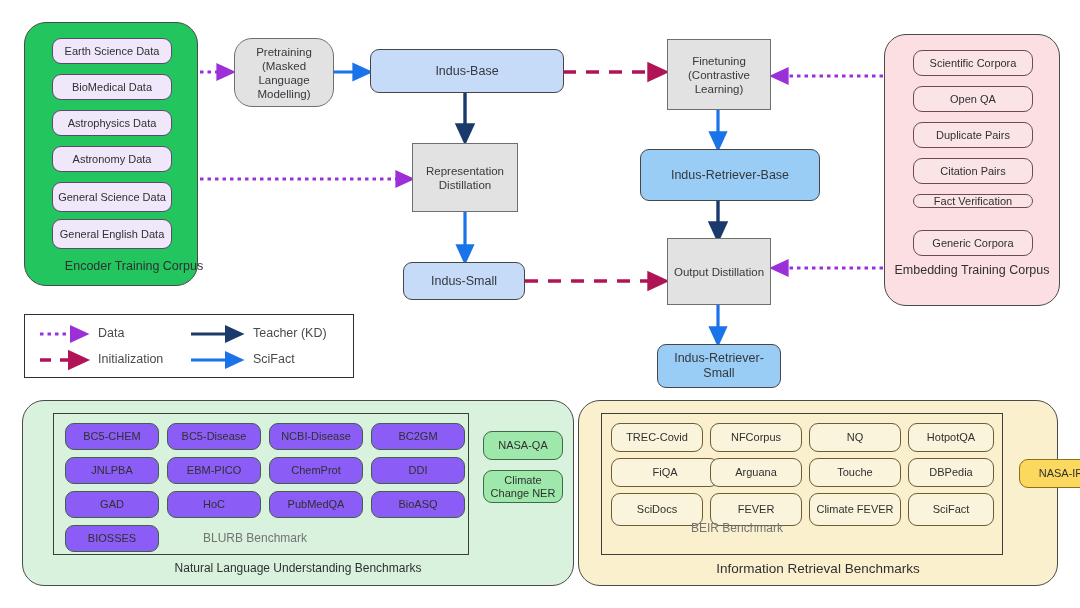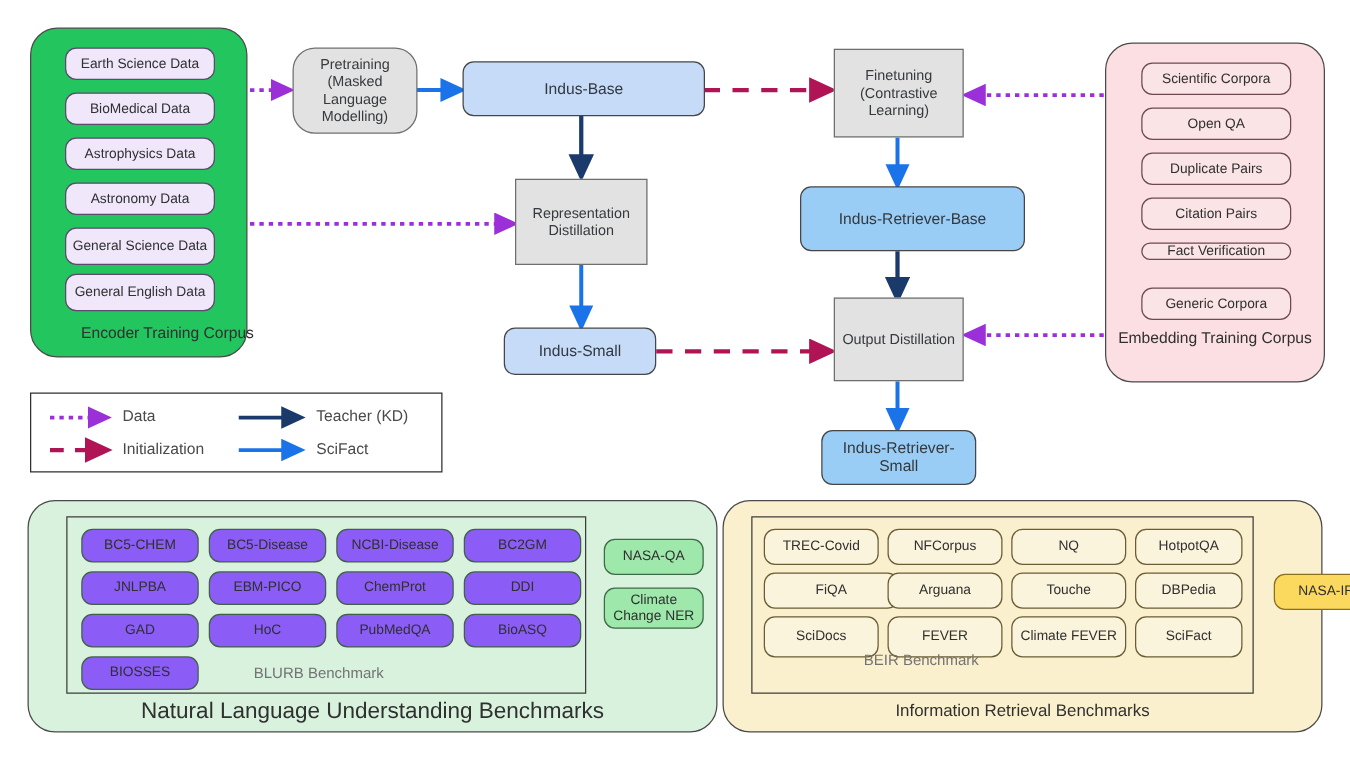--- a/index.html
+++ b/index.html
@@ -243,21 +243,21 @@
     <div class="abs chip chip-green" style="left:246px; top:90px; width:94px; height:27px;">PubMedQA</div>
     <div class="abs chip chip-green" style="left:348px; top:90px; width:94px; height:27px;">BioASQ</div>
 
     <div class="abs chip chip-green" style="left:42px; top:124px; width:94px; height:27px;">BIOSSES</div>
 
     <div class="subbox-caption" style="left:180px; top:130px; width:230px;">BLURB Benchmark</div>
 
     <div class="abs chip chip-green-solid" style="left:460px; top:30px; width:80px; height:29px;">NASA-QA</div>
     <div class="abs chip chip-green-solid" style="left:460px; top:69px; width:80px; height:33px; padding:0 3px;">Climate Change NER</div>
 
-    <div class="panel-caption" style="top:160px; font-size:18px;">Natural Language Understanding Benchmarks</div>
+    <div class="panel-caption" style="top:160px; font-size:12px;">Natural Language Understanding Benchmarks</div>
   </div>
 
   <div class="abs panel panel-yellow" style="left:578px; top:400px; width:480px; height:186px;">
 
     <div class="abs subbox" style="left:22px; top:12px; width:402px; height:142px;"></div>
 
     <div class="abs chip chip-yellow" style="left:32px; top:22px; width:92px; height:29px;">TREC-Covid</div>
     <div class="abs chip chip-yellow" style="left:131px; top:22px; width:92px; height:29px;">NFCorpus</div>
     <div class="abs chip chip-yellow" style="left:230px; top:22px; width:92px; height:29px;">NQ</div>
     <div class="abs chip chip-yellow" style="left:329px; top:22px; width:86px; height:29px;">HotpotQA</div>

